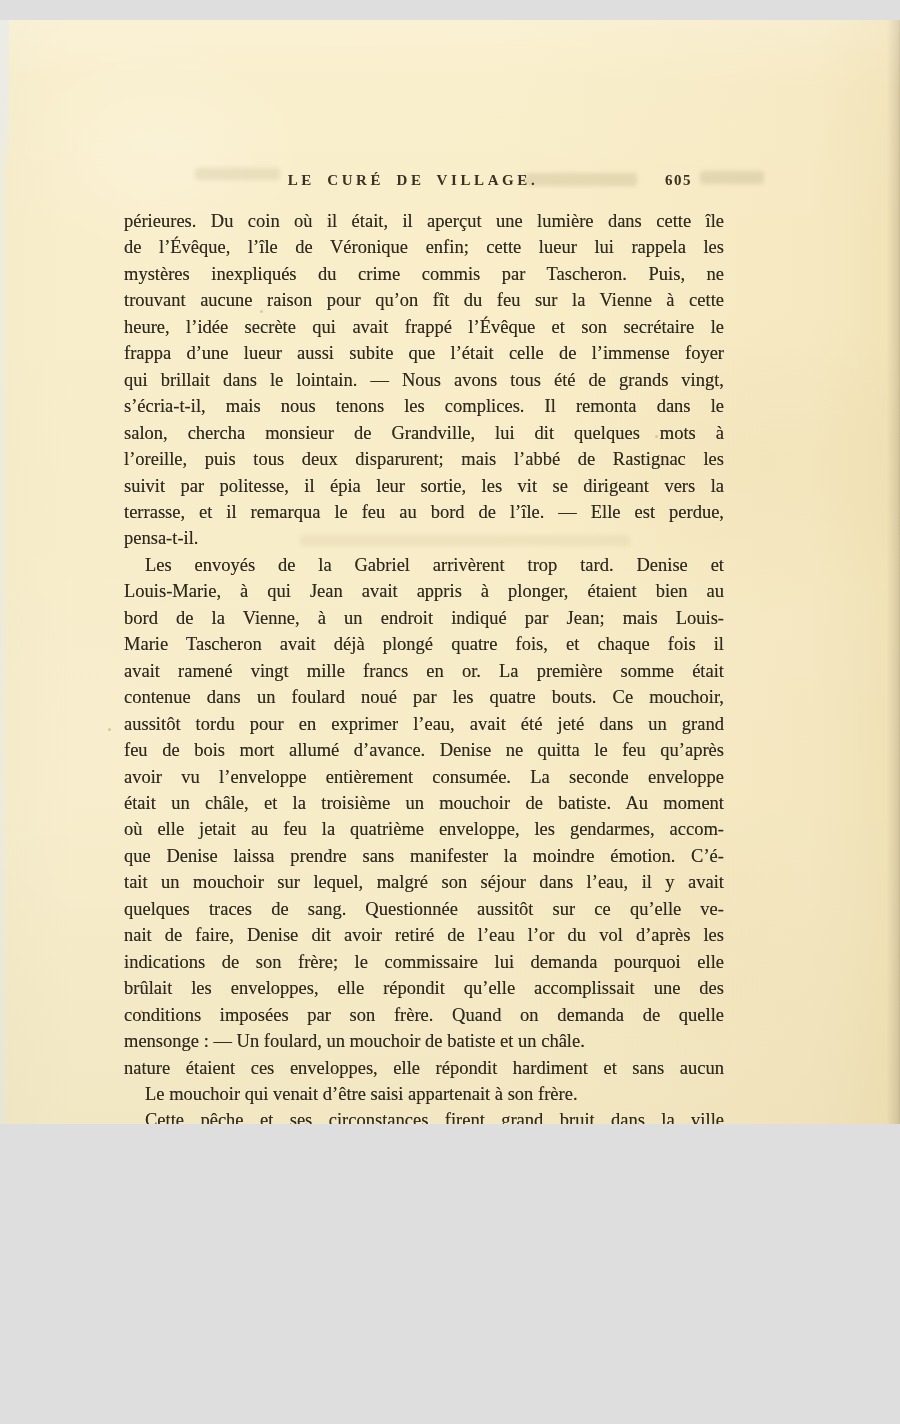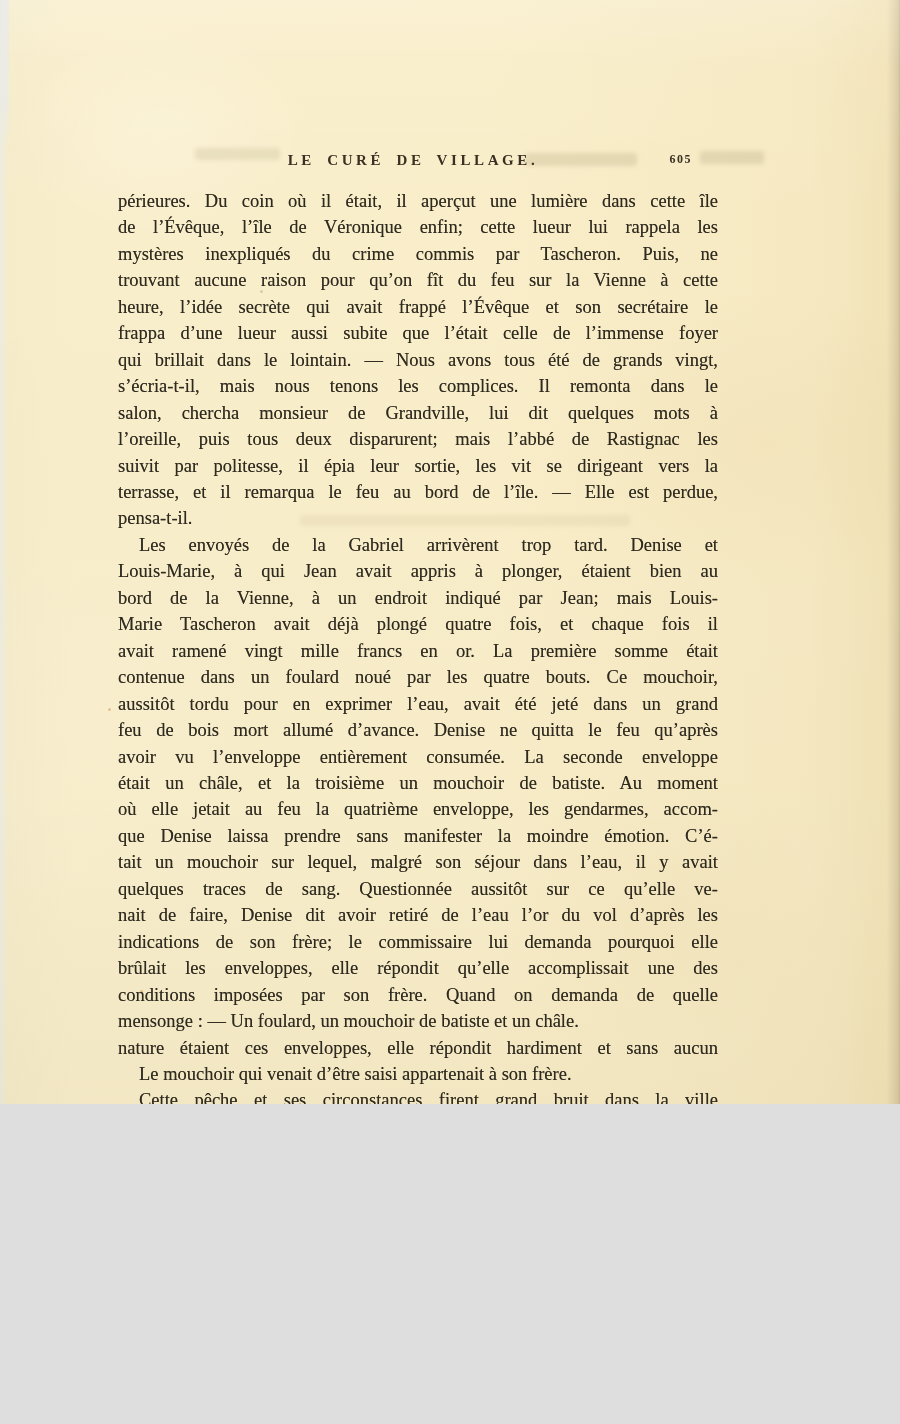--- a/index.html
+++ b/index.html
@@ -9,20 +9,21 @@
   }
   .scan {
     position: relative;
     width: 900px;
     height: 1104px;
     overflow: hidden;
     background:
       linear-gradient(180deg, rgba(255,255,255,0.20) 0%, rgba(255,255,255,0.05) 6%, rgba(0,0,0,0) 20%, rgba(0,0,0,0.012) 80%, rgba(120,100,60,0.05) 100%),
       linear-gradient(90deg, #ececdf 0%, #f6ecca 0.9%, #f9eecb 8%, #f9eec9 55%, #f6e9c2 90%, #f2e3b8 98.5%, #d9caa3 99.8%, #c9b98f 100%);
     font-family: "Liberation Serif", "DejaVu Serif", serif;
+    margin-top: 20px;
   }
   
   .edge-left {
     position: absolute;
     left: 0; top: 0;
     width: 9px; height: 150px;
     background: linear-gradient(180deg, #ebebe7 0%, #ecebe4 70%, rgba(236,235,228,0) 100%);
     opacity: 0.9;
   }
   
@@ -74,28 +75,28 @@
     text-align: center;
     font-size: 15px;
     font-weight: 700;
     letter-spacing: 3.6px;
     word-spacing: 5px;
     transform: translateX(-5px);
   }
   .page-number {
     position: absolute;
     right: 26px; top: 0;
-    font-size: 12px;
+    font-size: 15px;
     font-weight: 700;
     letter-spacing: 1.5px;
   }
 
   .textblock {
     position: absolute;
-    left: 118px; top: 188px;
+    left: 124px; top: 188px;
     width: 600px;
     font-size: 18.5px;
     line-height: 26.45px;
     color: #2e2a20;
     text-shadow: 0 0 0.5px rgba(46,38,24,0.55);
   }
   .line {
     text-align: justify;
     text-align-last: justify;
     white-space: normal;

